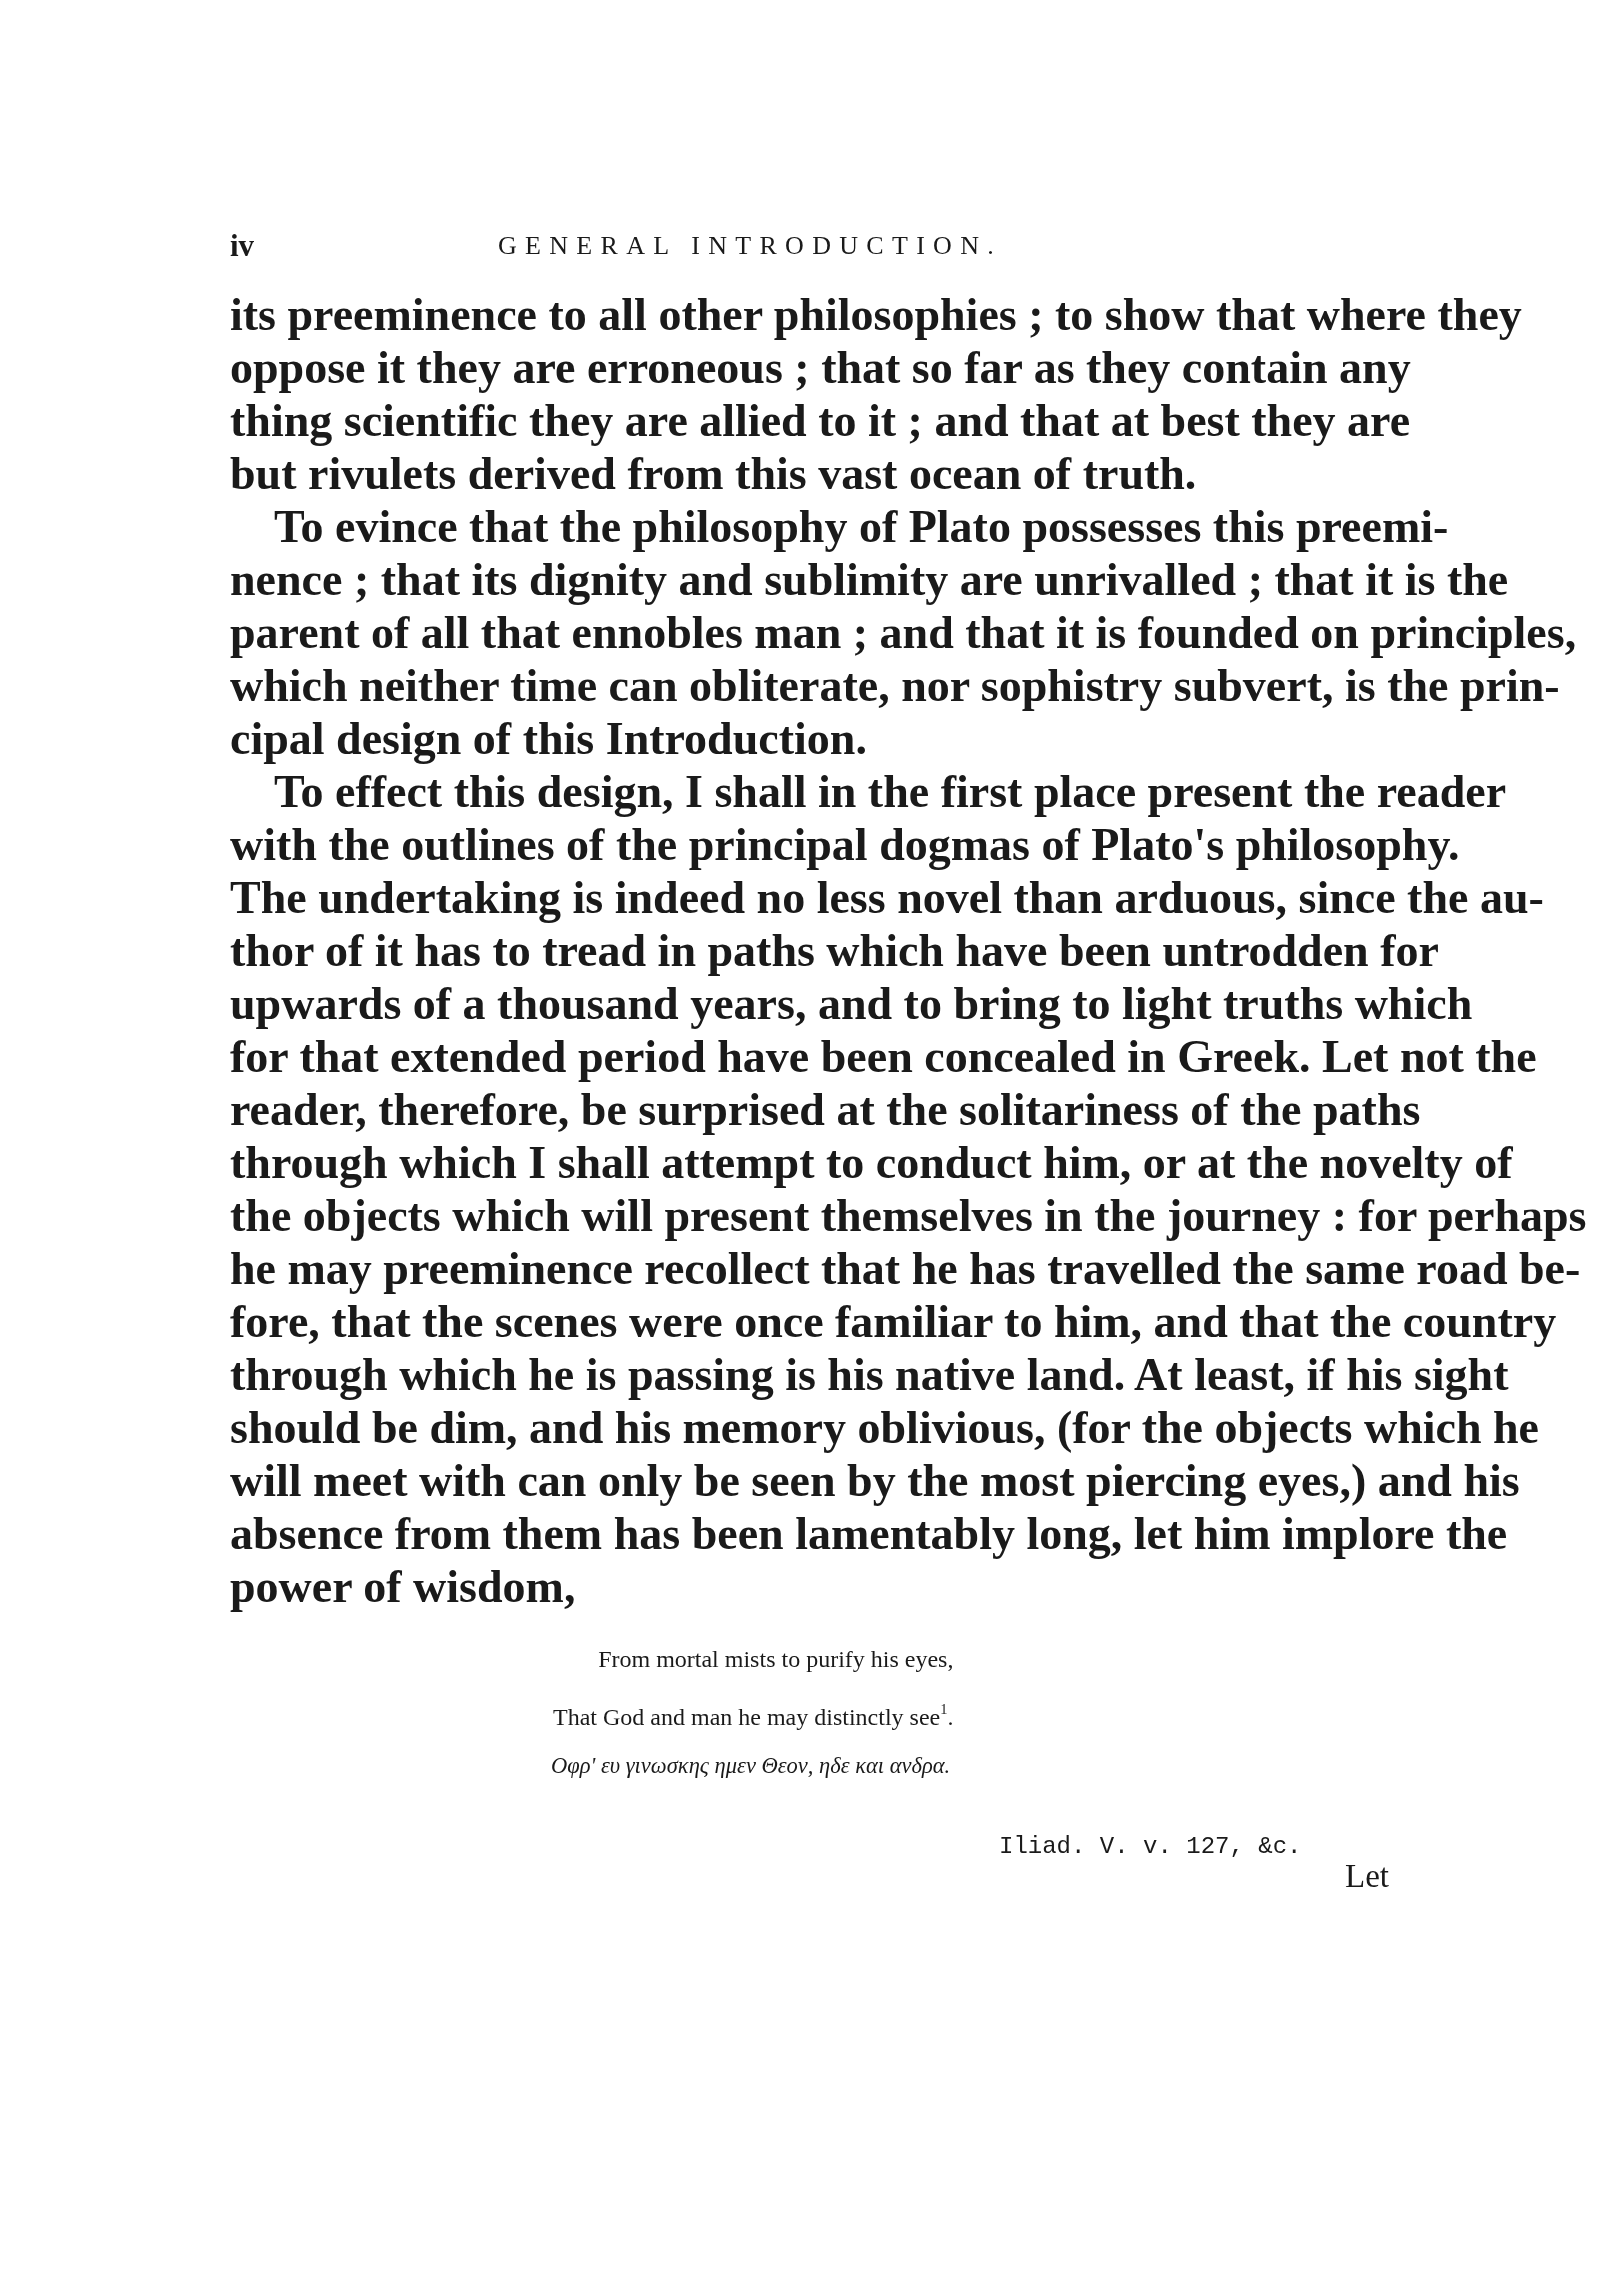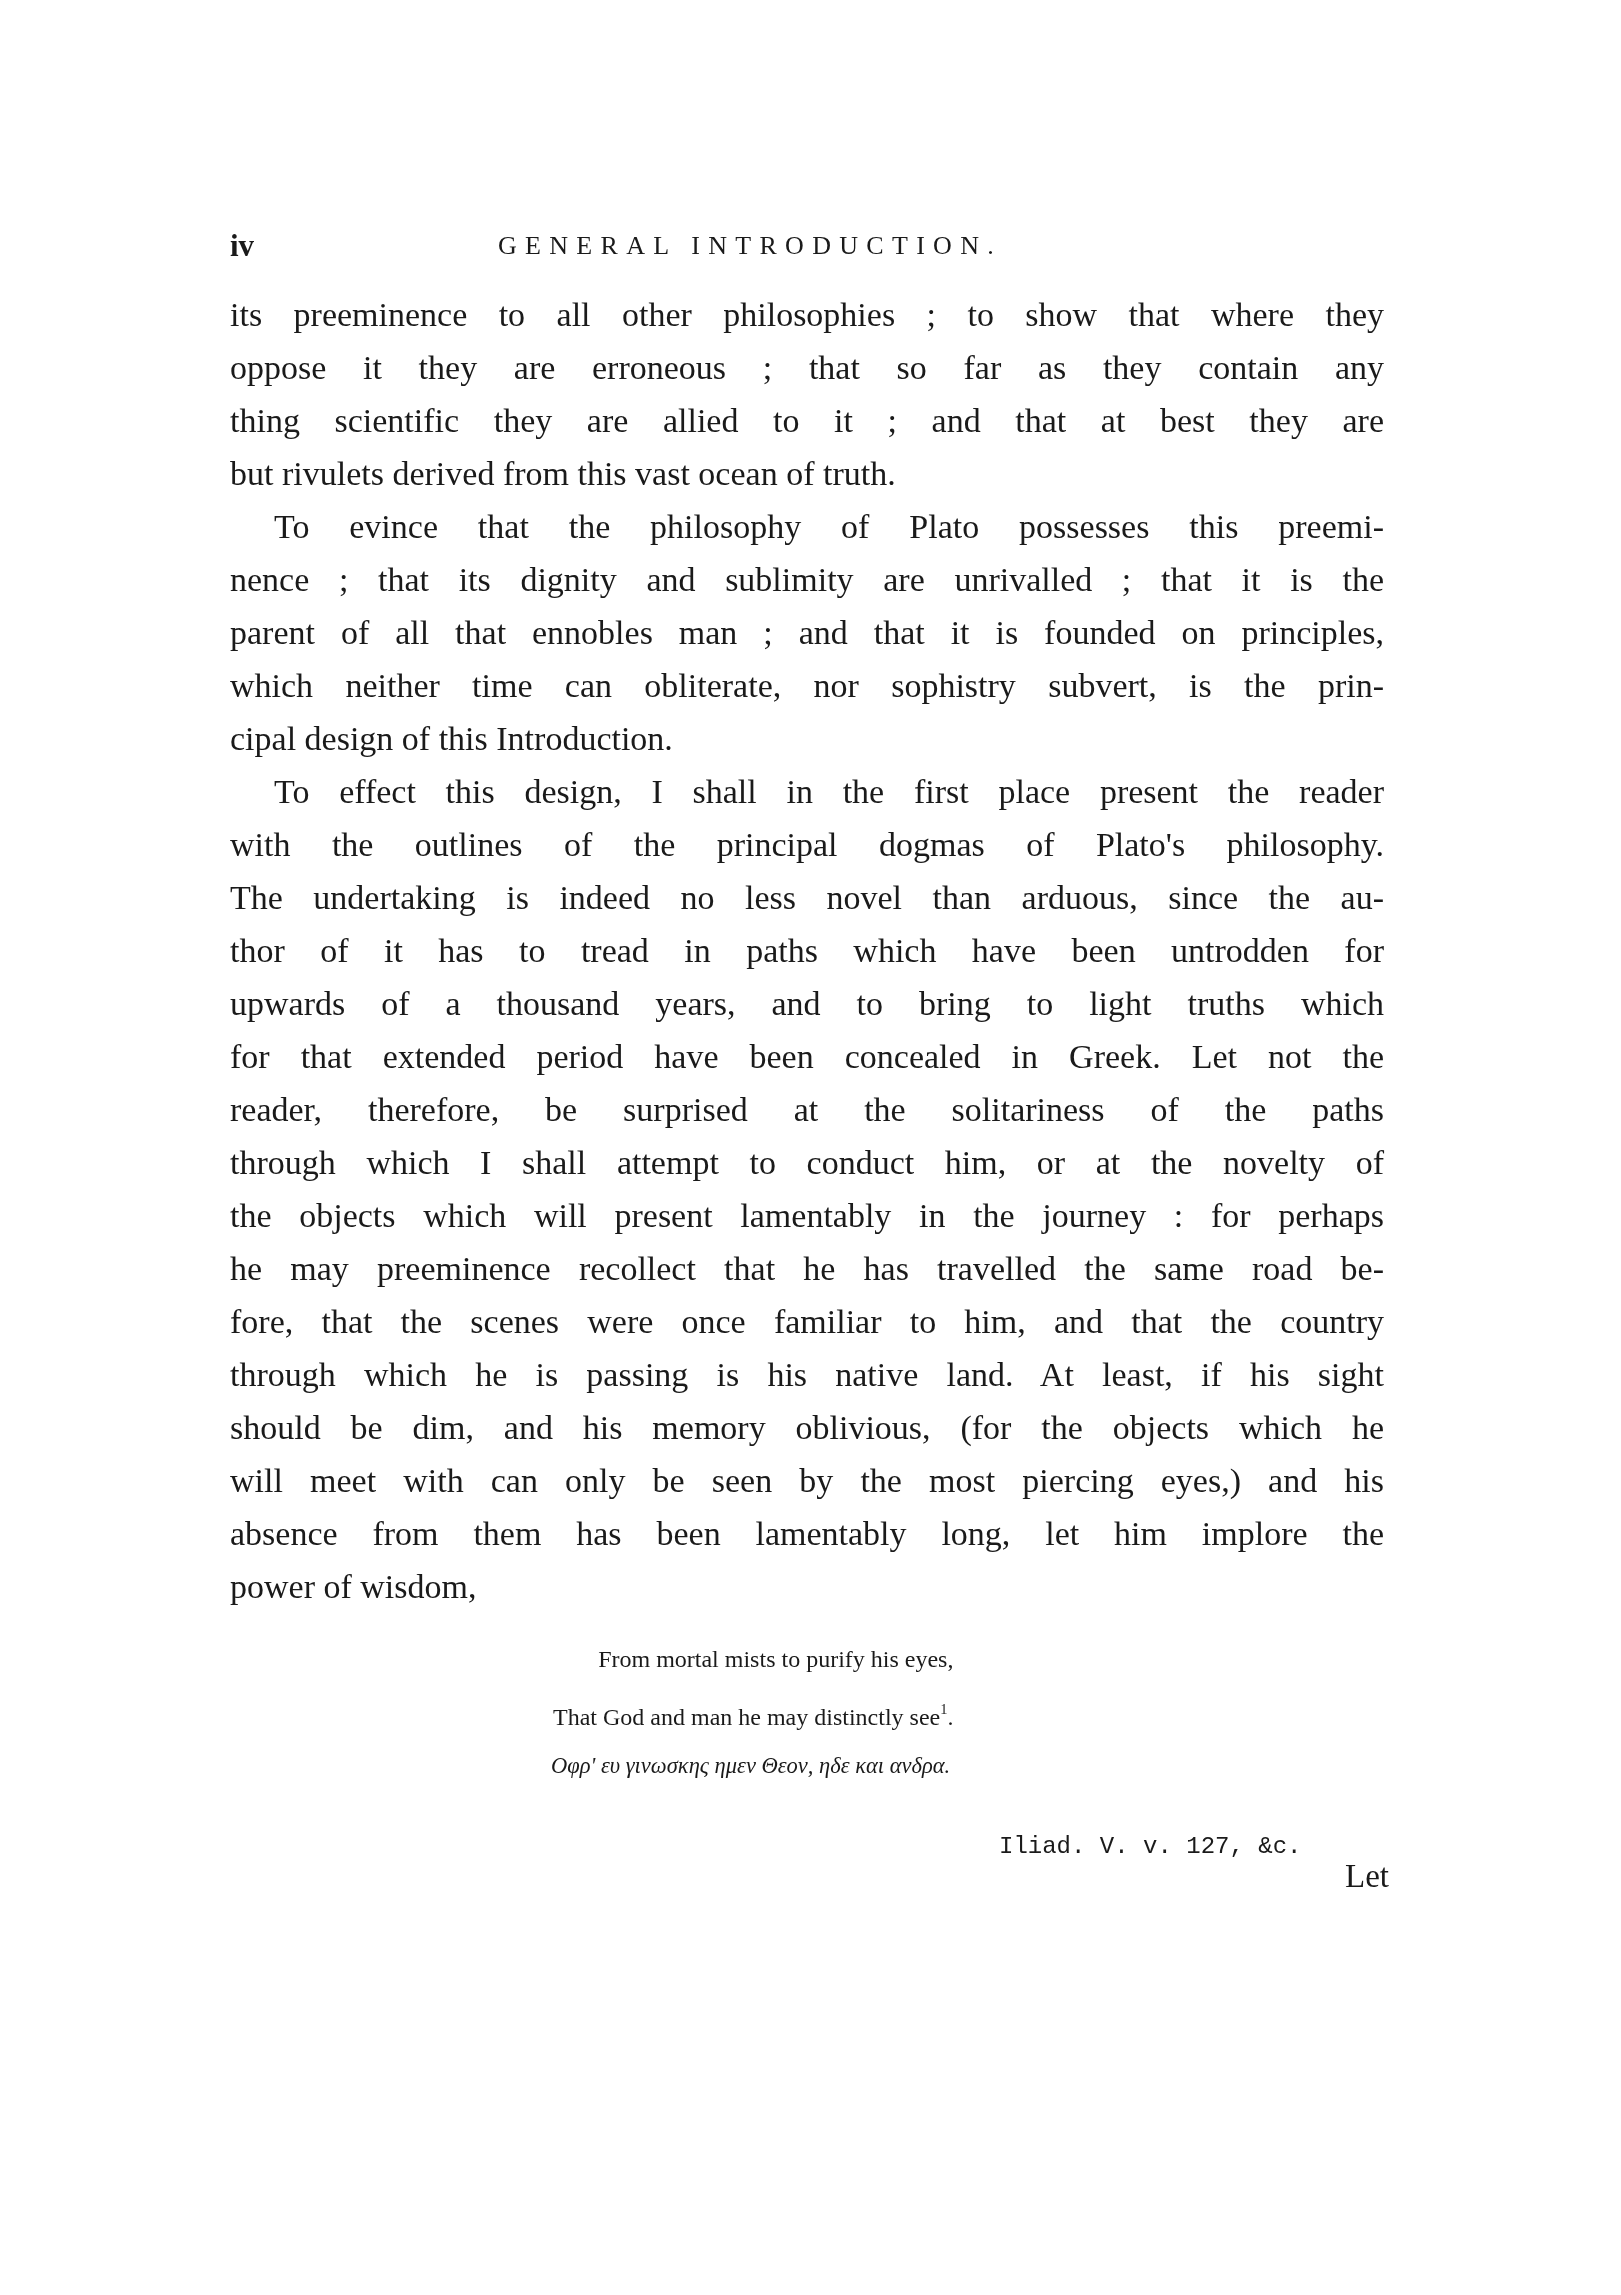--- a/index.html
+++ b/index.html
@@ -18,21 +18,21 @@
     position: absolute; left: 0; top: 0;
     font-size: 31px; font-weight: bold; line-height: 41px;
   }
   .head-title {
     position: absolute; left: 268px; top: 0;
     font-size: 26px; letter-spacing: 8.3px; line-height: 41px;
     white-space: nowrap;
   }
   .body-text {
     position: absolute; left: 230px; top: 288px; width: 1154px;
-    font-size: 34px; line-height: 53px;
+    font-size: 46px; line-height: 53px; font-weight: bold;
   }
   .line {
     display: block; height: 53px; white-space: nowrap;
     text-align: justify; text-align-last: justify;
   }
   .line.last { text-align-last: left; }
   .line.indent { padding-left: 44px; }
   .verse {
     position: absolute; left: 553px; top: 1634px;
     font-size: 24px; line-height: 50px; text-align: right;
@@ -76,21 +76,21 @@
     <span class="line">which neither time can obliterate, nor sophistry subvert, is the prin-</span>
     <span class="line last">cipal design of this Introduction.</span>
     <span class="line indent">To effect this design, I shall in the first place present the reader</span>
     <span class="line">with the outlines of the principal dogmas of Plato's philosophy.</span>
     <span class="line">The undertaking is indeed no less novel than arduous, since the au-</span>
     <span class="line">thor of it has to tread in paths which have been untrodden for</span>
     <span class="line">upwards of a thousand years, and to bring to light truths which</span>
     <span class="line">for that extended period have been concealed in Greek. Let not the</span>
     <span class="line">reader, therefore, be surprised at the solitariness of the paths</span>
     <span class="line">through which I shall attempt to conduct him, or at the novelty of</span>
-    <span class="line">the objects which will present lamentably in the journey : for perhaps</span>
+    <span class="line">the objects which will present themselves in the journey : for perhaps</span>
     <span class="line">he may preeminence recollect that he has travelled the same road be-</span>
     <span class="line">fore, that the scenes were once familiar to him, and that the country</span>
     <span class="line">through which he is passing is his native land. At least, if his sight</span>
     <span class="line">should be dim, and his memory oblivious, (for the objects which he</span>
     <span class="line">will meet with can only be seen by the most piercing eyes,) and his</span>
     <span class="line">absence from them has been lamentably long, let him implore the</span>
     <span class="line last">power of wisdom,</span>
   </div>
 
   <div class="verse">

